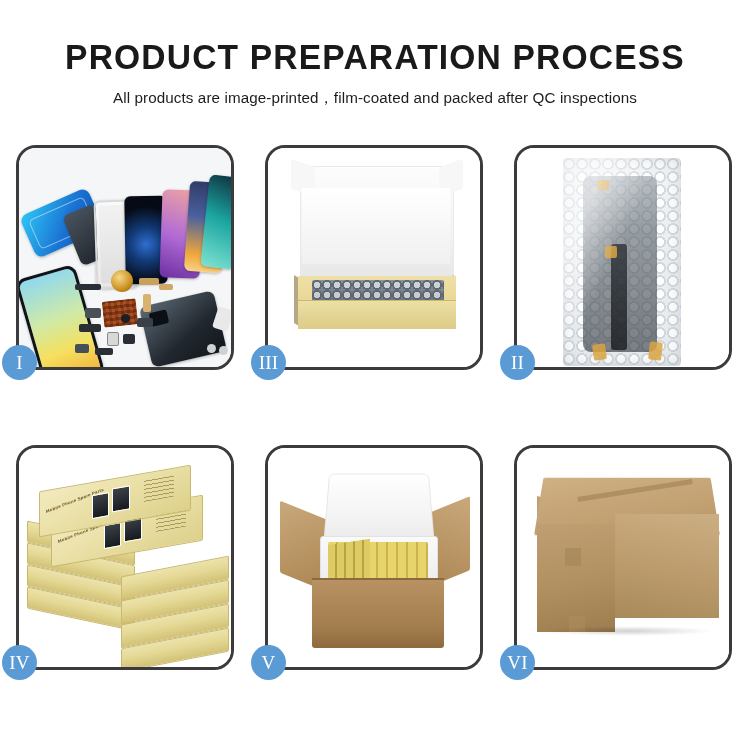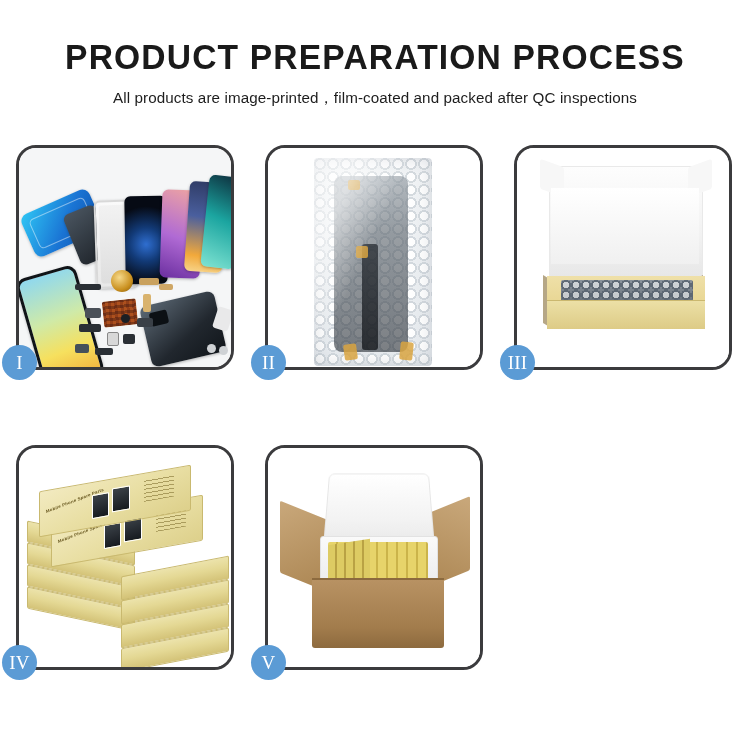--- a/index.html
+++ b/index.html
@@ -429,48 +429,48 @@
         <div class="sm sm11"></div>
         <div class="sm sm12"></div>
         <div class="sm sm13"></div>
         <div class="sm sm14"></div>
         <div class="sm sm15"></div>
       </div>
     </div>
     <div class="step-badge">I</div>
   </div>
 
+  <div class="panel p3">
+    <div class="panel-media">
+      <div class="box3-lid"></div>
+      <div class="box3-foamtop"></div>
+      <div class="box3-base-l"></div>
+      <div class="box3-base-r"></div>
+      <div class="box3-base"></div>
+      <div class="box3-bubble"></div>
+      <div class="box3-base-front"></div>
+    </div>
+    <div class="step-badge">III</div>
+  </div>
+
   <div class="panel p2">
     <div class="panel-media">
       <div class="bubblewrap">
         <div class="wrapped-screen"></div>
         <div class="flex-cable"></div>
         <div class="tape tape1"></div>
         <div class="tape tape2"></div>
         <div class="tape tape3"></div>
         <div class="tape tape4"></div>
       </div>
       <div class="bubble-gloss"></div>
     </div>
     <div class="step-badge">II</div>
   </div>
 
-  <div class="panel p3">
-    <div class="panel-media">
-      <div class="box3-lid"></div>
-      <div class="box3-foamtop"></div>
-      <div class="box3-base-l"></div>
-      <div class="box3-base-r"></div>
-      <div class="box3-base"></div>
-      <div class="box3-bubble"></div>
-      <div class="box3-base-front"></div>
-    </div>
-    <div class="step-badge">III</div>
-  </div>
-
   <div class="panel p4">
     <div class="panel-media">
       <div class="stack">
 
         <div class="sbox" style="left:2px; top:62px; width:106px; height:20px; transform:skewY(12deg);"></div>
         <div class="sbox" style="left:2px; top:84px; width:106px; height:20px; transform:skewY(12deg);"></div>
         <div class="sbox" style="left:2px; top:106px; width:106px; height:20px; transform:skewY(12deg);"></div>
         <div class="sbox" style="left:2px; top:128px; width:106px; height:20px; transform:skewY(12deg);"></div>
 
         <div class="sbox" style="left:96px; top:96px; width:106px; height:22px; transform:skewY(-11deg);"></div>
@@ -503,14 +503,27 @@
       <div class="c5-foamlid"></div>
       <div class="c5-foambox"></div>
       <div class="c5-yellow"></div>
       <div class="c5-yellow2"></div>
       <div class="c5-front-edge"></div>
       <div class="c5-front"></div>
     </div>
     <div class="step-badge">V</div>
   </div>
 
+  <div class="panel p6">
+    <div class="panel-media">
+      <div class="c6-slantL"></div>
+      <div class="c6-top"></div>
+      <div class="c6-seam"></div>
+      <div class="c6-left"></div>
+      <div class="c6-right"></div>
+      <div class="c6-tab1"></div>
+      <div class="c6-tab2"></div>
+      <div class="c6-shadow"></div>
+    </div>
+    <div class="step-badge">VI</div>
+  </div>
 
 </div>
 
 </body></html>

